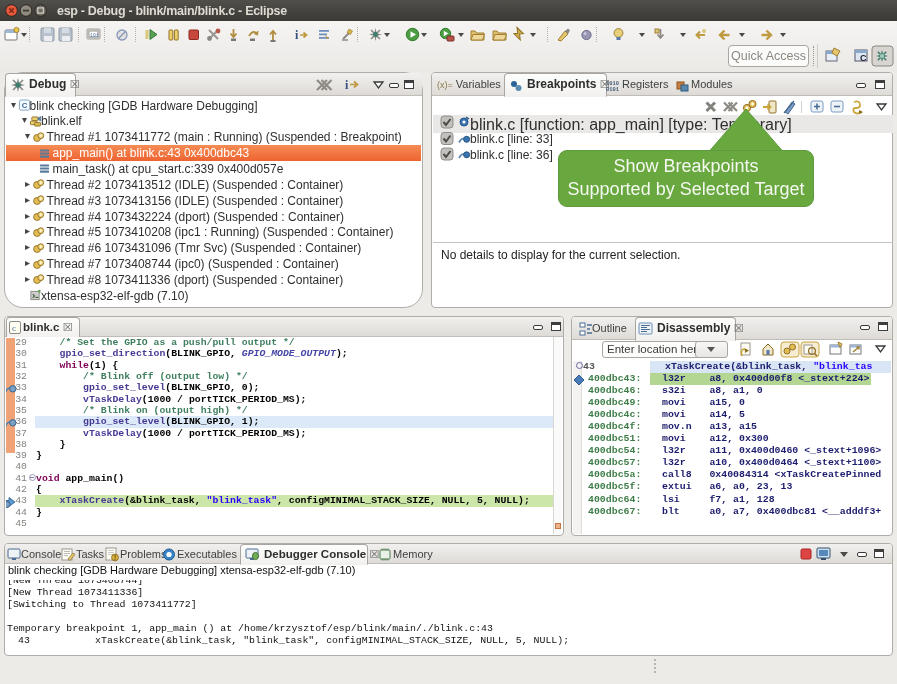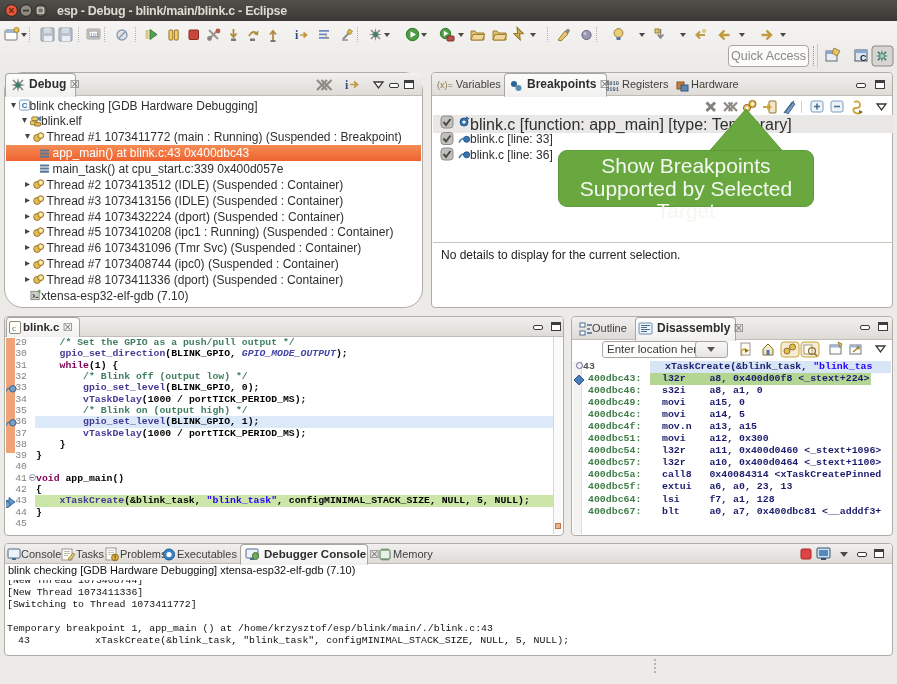--- a/index.html
+++ b/index.html
@@ -368,21 +368,21 @@
   <div class="tab-sel" style="left:72px; width:103px; padding:3px 0 0 22px;">Breakpoints <span class="xx">☒</span></div>
   <svg style="left:78px; top:7px;" width="12" height="12" viewBox="0 0 12 12">
       <circle cx="4" cy="4" r="3" fill="#2a6496"></circle>
       <circle cx="8.5" cy="8" r="3" fill="#5a8ab0"></circle>
     </svg>
   <div class="tab-un" style="left:190px;">Registers</div>
   <svg style="left:174px; top:6px;" width="13" height="13" viewBox="0 0 13 13">
       <text x="0" y="6" font-size="5.4" fill="#445a77" font-family="Liberation Mono" font-weight="bold">1010</text>
       <text x="0" y="12" font-size="5.4" fill="#445a77" font-family="Liberation Mono" font-weight="bold">0101</text>
     </svg>
-  <div class="tab-un" style="left:259px;">Hardware</div>
+  <div class="tab-un" style="left:259px;">Modules</div>
   <svg style="left:245px; top:7px;" width="12" height="12" viewBox="0 0 12 12">
       <rect x="0" y="2" width="7" height="7" fill="#c77d3e" stroke="#8a5420"></rect>
       <rect x="4" y="5" width="7" height="6" fill="#5a8ab0" stroke="#33587c"></rect>
     </svg>
 
   <svg style="left:272px; top:26px;" width="190" height="16" viewBox="0 0 190 16">
     <g>
         <path d="M2.5 3.5 L11 12 M11 3.5 L2.5 12" stroke="#83837d" stroke-width="3"></path>
       </g>
     <g transform="translate(18,0)">
@@ -448,21 +448,21 @@
   <div class="minb" style="left:424px; top:10px;"></div>
   <div class="maxb" style="left:443px; top:7px;"></div>
   <div class="abs" style="left:1px; top:169px; width:460px; border-top:1px solid #c6c3bf;"></div>
   <div class="abs" style="left:9px; top:175px; font-size:12px; color:#222;">No details to display for the current selection.</div>
 </div>
 
 <svg style="left:698px; top:108px; z-index:49;" width="96" height="48" viewBox="0 0 96 48">
     <polygon points="48,1 8,47 88,47" fill="#69a83f" stroke="#5d9a3c"></polygon>
   </svg>
 <div class="abs" style="left:558px; top:150px; width:256px; height:57px; background:#69a83f; border:1px solid #5d9a3c; border-radius:9px; z-index:50;">
-  <div style="text-align:center; color:#f4f8f1; font-size:21px; padding-top:4px; line-height:22.5px;">Show Breakpoints<br>Supported by Selected Target</div>
+  <div style="text-align:center; color:#f4f8f1; font-size:18px; padding-top:4px; line-height:22.5px;">Show Breakpoints<br>Supported by Selected Target</div>
 </div>
 
 <div id="editor-panel" class="panel">
   <div class="tabbar" style="height:20px;"></div>
   <div class="tab-sel" style="left:1px; width:74px; height:21px; padding:3px 0 0 16px; font-size:11.5px;">blink.c <span class="xx">☒</span></div>
   <svg style="left:4px; top:4px;" width="12" height="13" viewBox="0 0 12 13">
       <rect x="0.5" y="0.5" width="11" height="12" rx="1.5" fill="#fffef0" stroke="#8a8a84"></rect>
       <text x="3" y="10" font-size="9" fill="#3a6a9a" font-family="Liberation Serif">c</text>
     </svg>
   <div class="minb" style="left:528px; top:8px;"></div>

